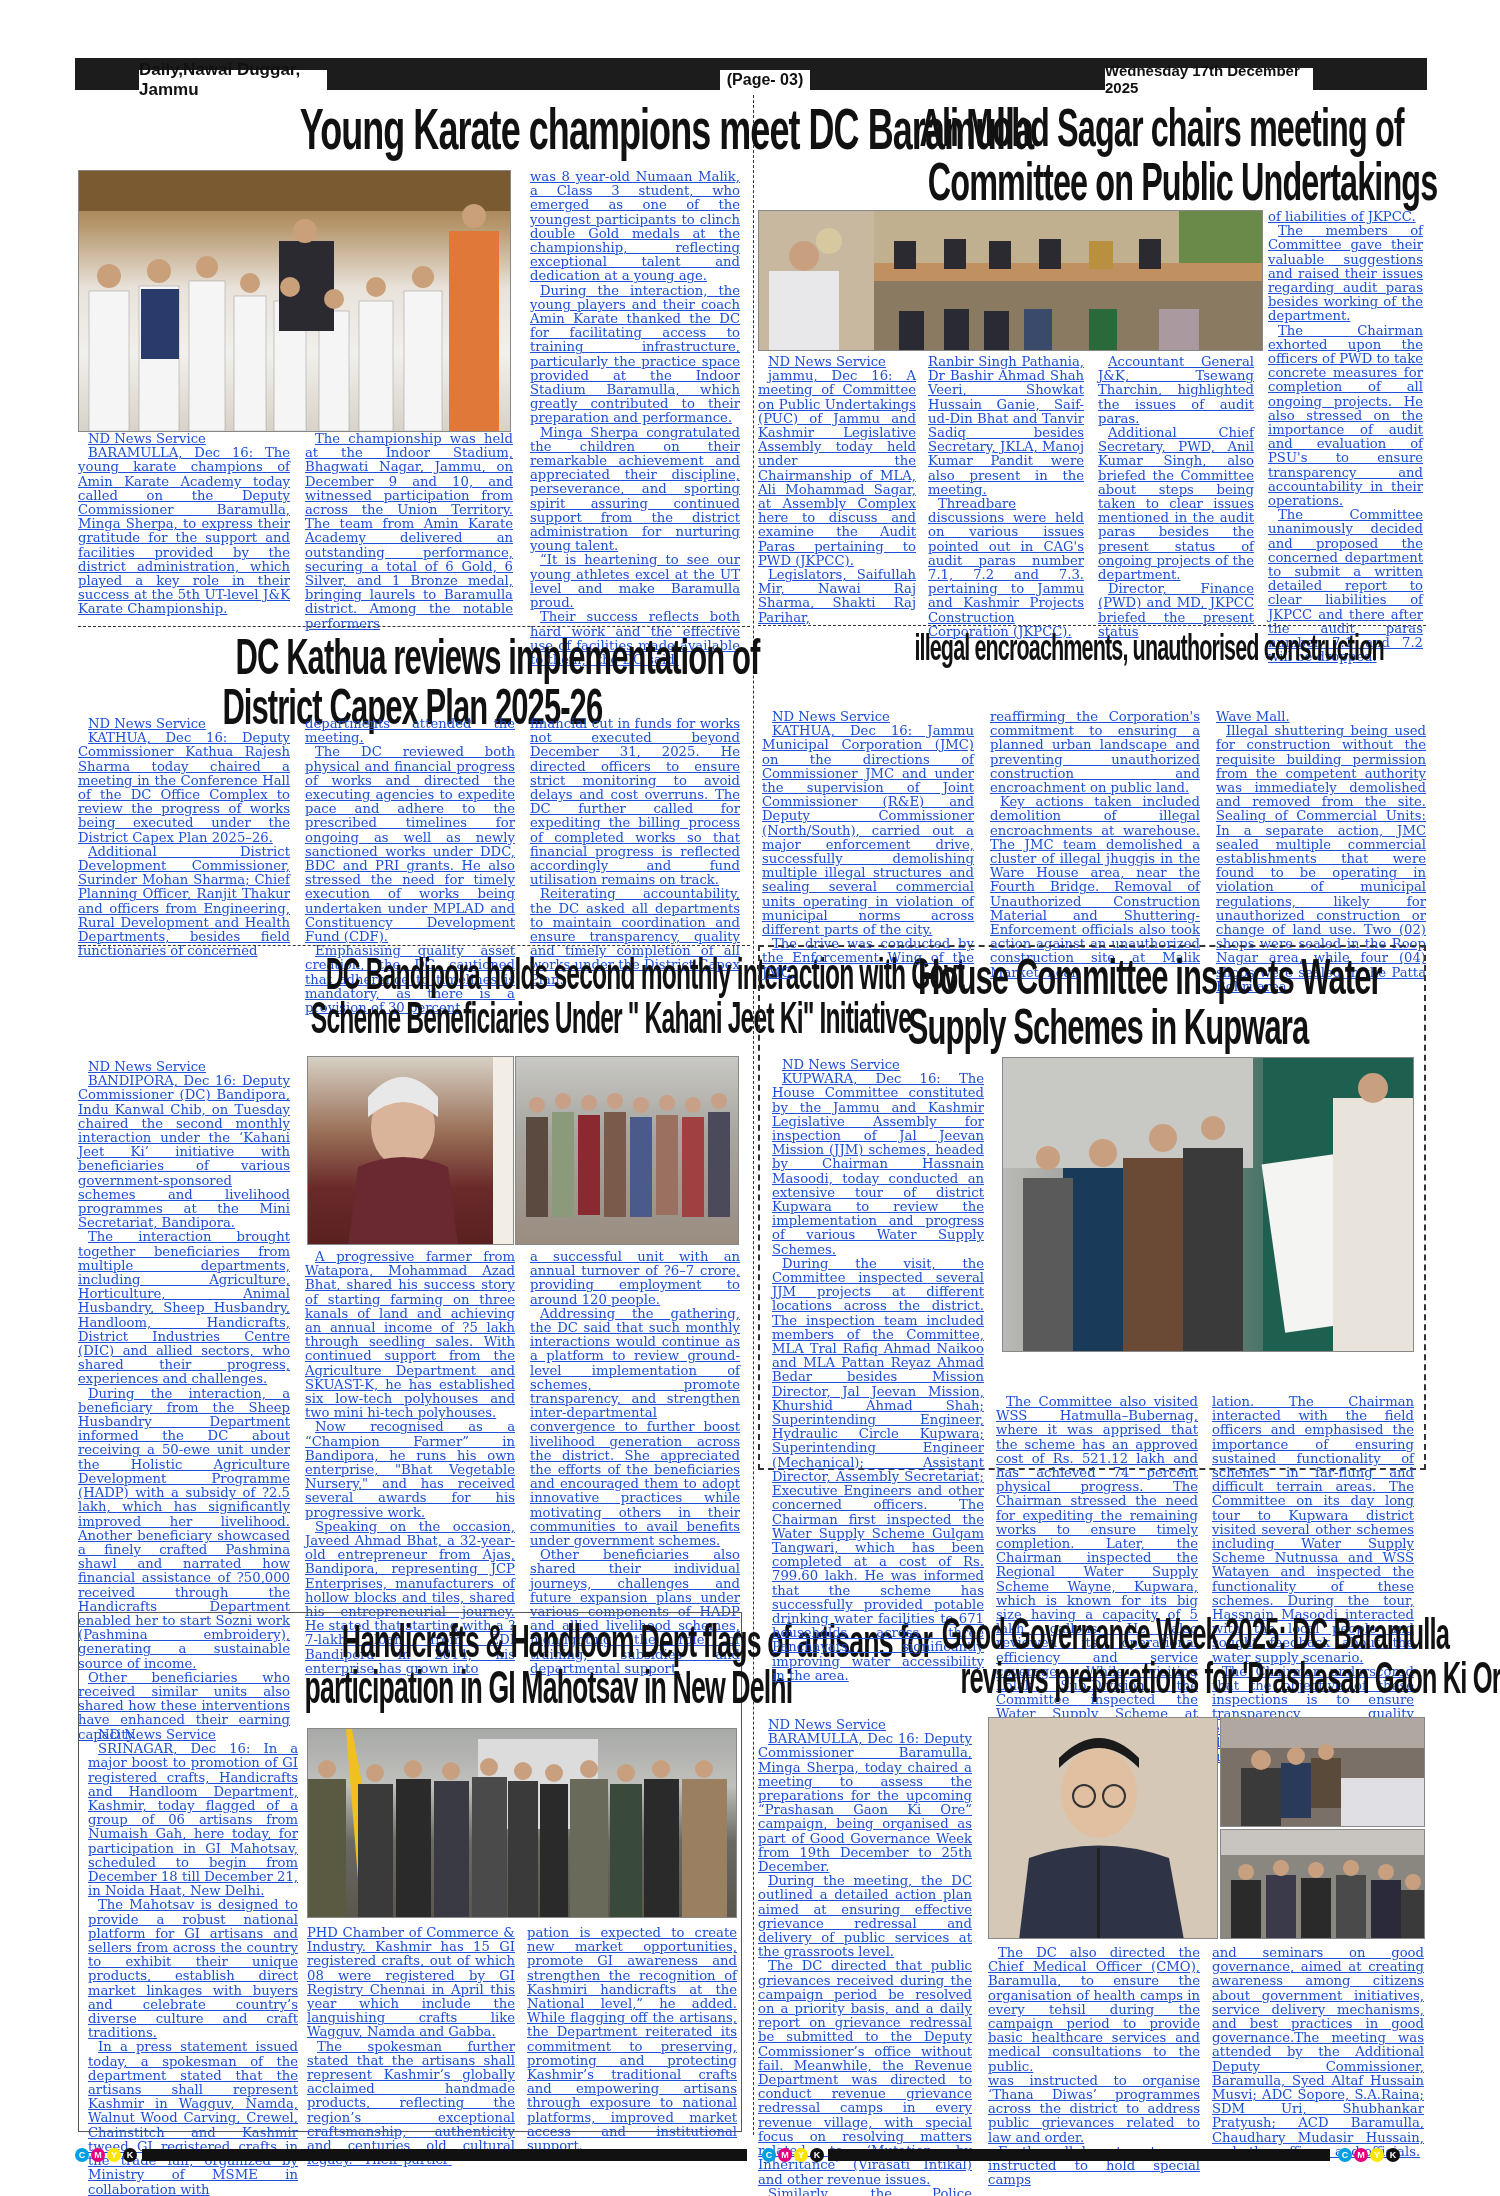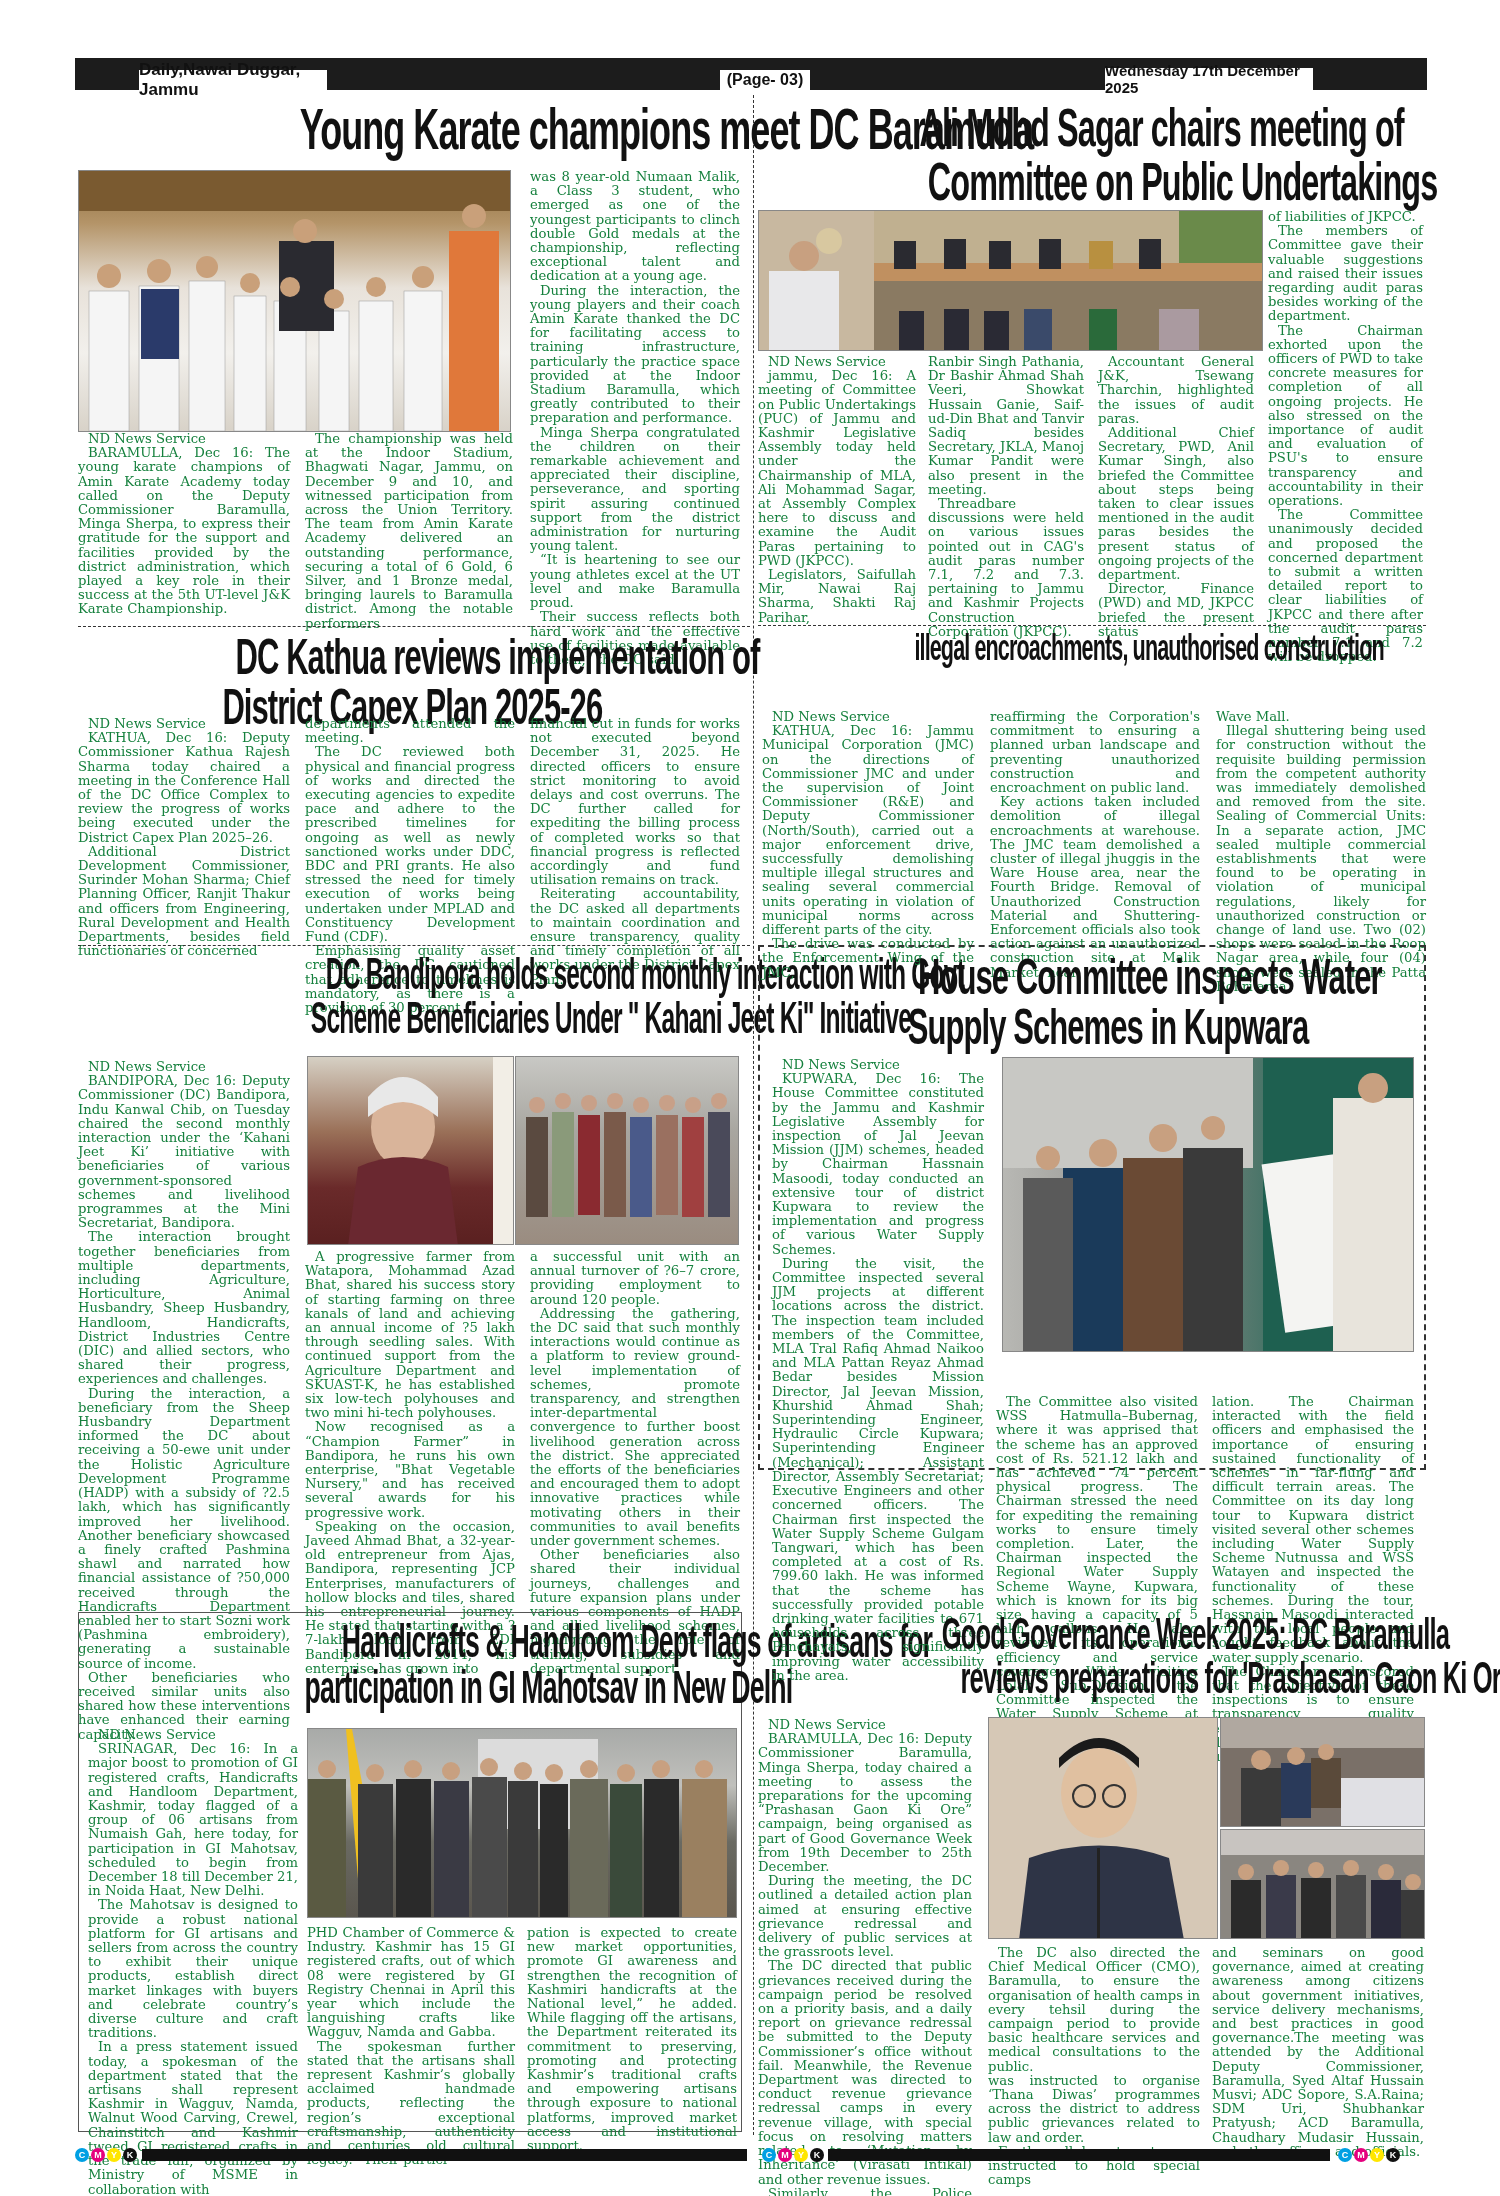--- a/index.html
+++ b/index.html
@@ -18,21 +18,21 @@
   .hdash { position: absolute; border-top: 1.5px dashed #333; }
 
   
   .headline {
     position: absolute; text-align: center; font-family: "Liberation Sans", sans-serif; font-weight: bold;
     color: #111; line-height: 1.0; letter-spacing: -1.5px; transform-origin: center top;
   }
   .hl-inner { display: inline-block; transform: scaleX(0.62); transform-origin: center; white-space: nowrap; }
 
   
-  .col { position: absolute; font-size: 13.2px; line-height: 14.2px; text-align: justify; hyphens: auto; color: #15803d; }
+  .col { position: absolute; font-size: 13.2px; line-height: 14.2px; text-align: justify; hyphens: auto; color: #1d4ed8; text-decoration: underline; }
   .col p { text-indent: 10px; }
   .col .byline { text-indent: 10px; }
 
   
   .photo { position: absolute; overflow: hidden; border: 1px solid #888; }
 
   .boxed { position: absolute; border: 1.5px solid #555; }
   .boxed-dash { position: absolute; border: 2px dashed #333; }
 
   

